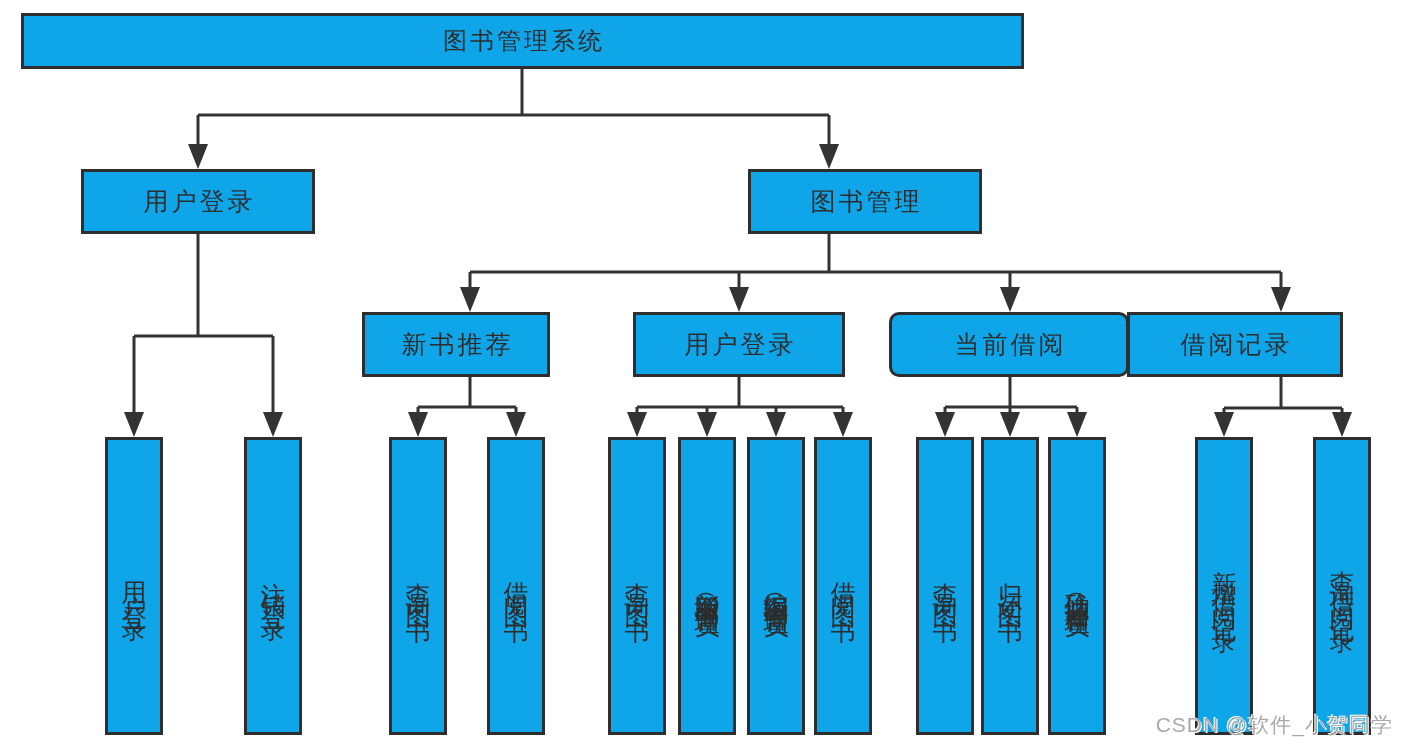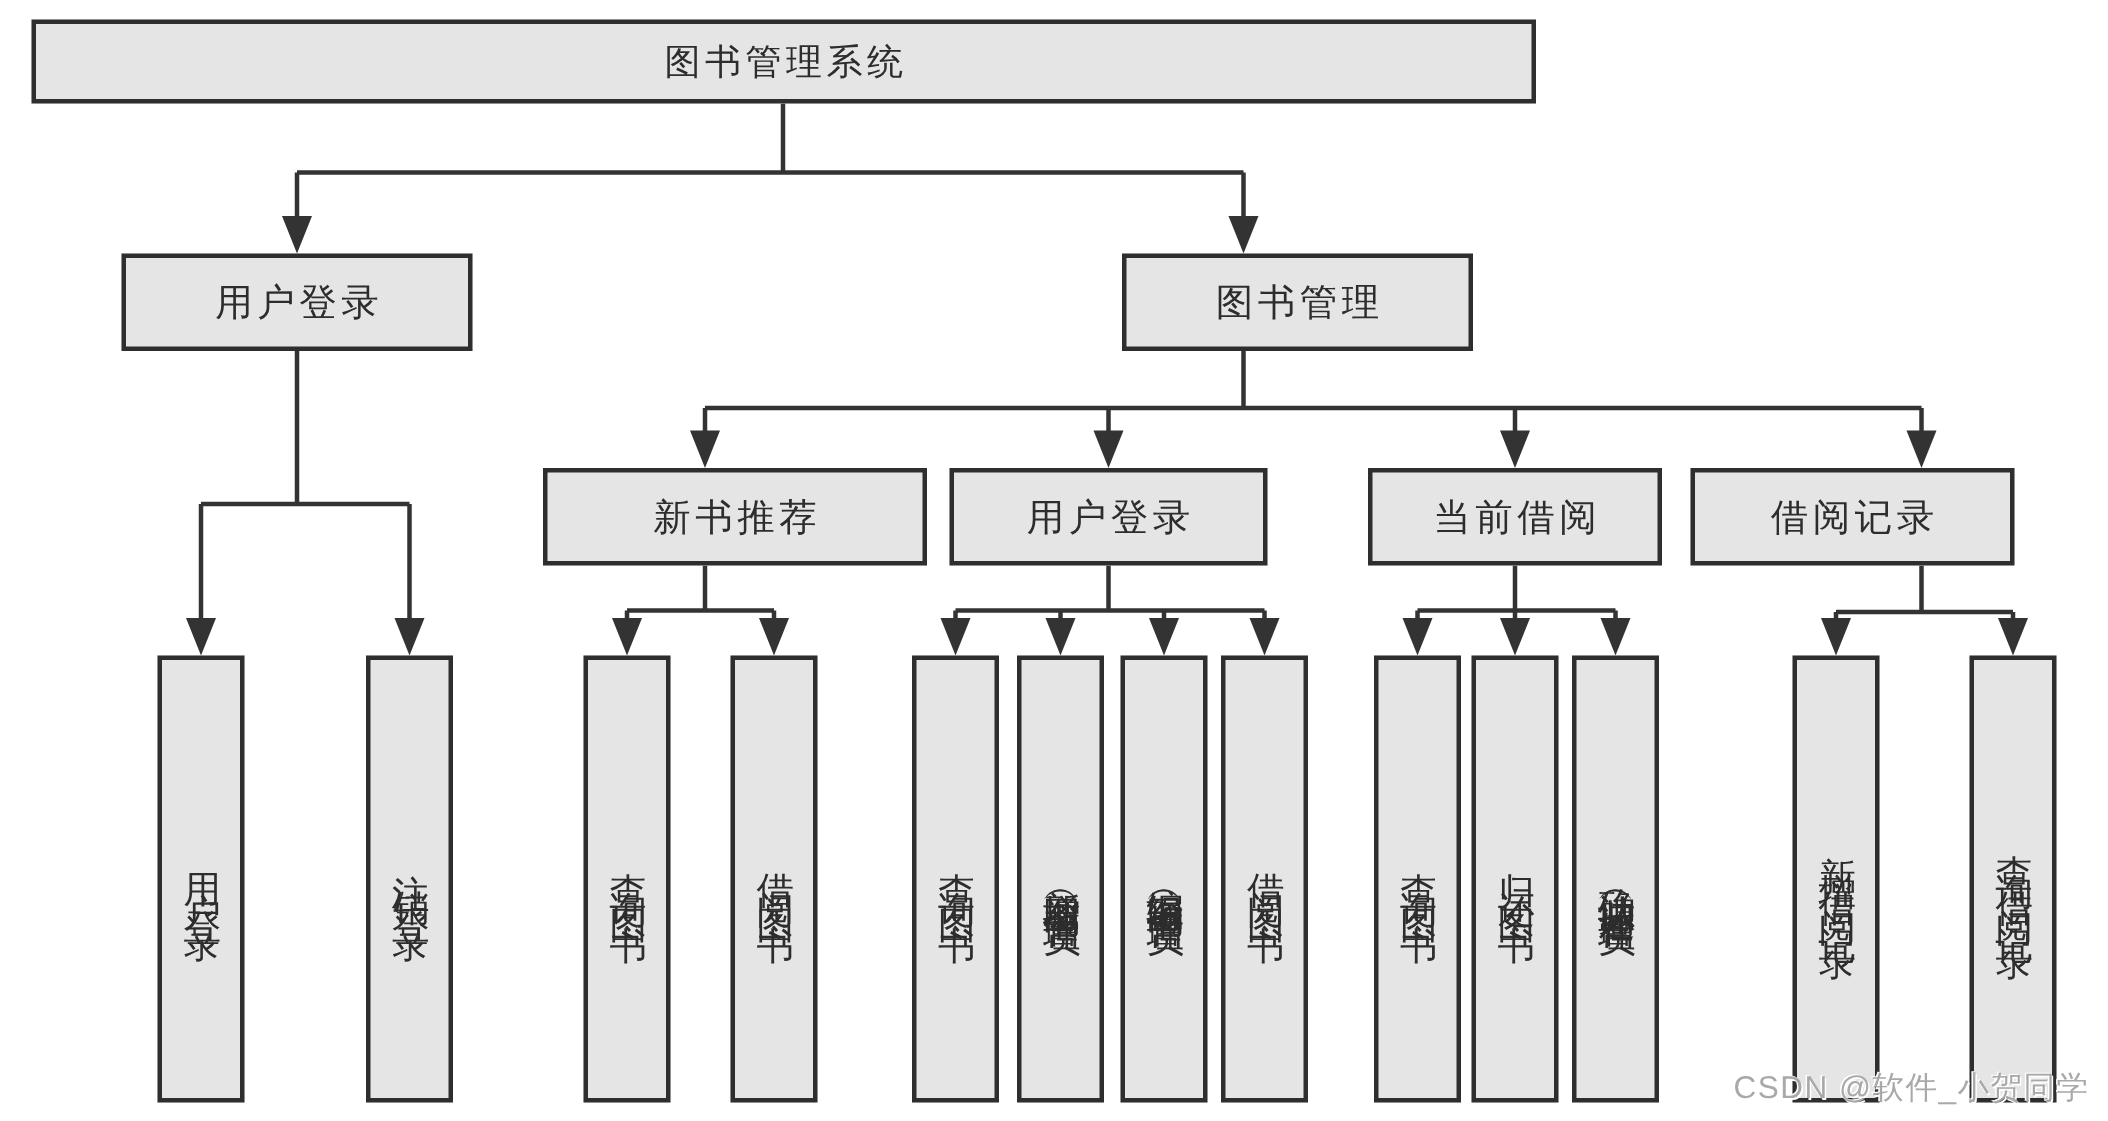--- a/index.html
+++ b/index.html
@@ -15,21 +15,21 @@
     width: 1405px; height: 747px;
     position: relative; overflow: hidden;
     font-family: "Liberation Sans", "DejaVu Sans", sans-serif;
     color: var(--text);
   }
   #connectors { position: absolute; left: 0; top: 0; z-index: 1; }
   #connectors path { stroke: var(--line); stroke-width: 3; fill: none; }
   #connectors polygon { fill: var(--line); stroke: none; }
   .node {
     position: absolute; z-index: 2;
-    background: #e5e5e5;
+    background: #0ea5e9;
     border: 3px solid var(--border);
     display: flex; align-items: center; justify-content: center;
     color: var(--text);
   }
   .hbox { font-size: 25px; letter-spacing: 3px; text-indent: 3px; }
   .root { left: 21px; top: 13px; width: 1003px; height: 56px; font-size: 24px; }
   .l2 { top: 169px; height: 65px; }
   .l3 { top: 312px; height: 65px; }
   .leaf { top: 437px; width: 58px; height: 298px; }
   .vlabel {
@@ -105,23 +105,23 @@
     <polygon points="1214,412 1234,412 1224,437"></polygon>
     <path d="M1342,408 V417"></path>
     <polygon points="1332,412 1352,412 1342,437"></polygon>
   </svg>
 
 <div class="node hbox root">图书管理系统</div>
 
 <div class="node hbox l2" style="left:81px; width:234px;">用户登录</div>
 <div class="node hbox l2" style="left:712px; width:234px;margin-left:36px;">图书管理</div>
 
-<div class="node hbox l3" style="left:362px; width:256px;">新书推荐</div>
+<div class="node hbox l3" style="left:362px; width:188px;">新书推荐</div>
 <div class="node hbox l3" style="left:633px; width:212px;">用户登录</div>
-<div class="node hbox l3" style="left:912px; width:196px;">当前借阅</div>
+<div class="node hbox l3" style="left:889px; width:240px;border-radius:10px;">当前借阅</div>
 <div class="node hbox l3" style="left:1127px; width:216px;">借阅记录</div>
 
 <div class="node leaf" style="left:105px;">
   <span class="vlabel" style="letter-spacing: 12px;">用户登录</span>
 </div>
 <div class="node leaf" style="left:244px;">
   <span class="vlabel" style="letter-spacing: 12px;">注销登录</span>
 </div>
 
 <div class="node leaf" style="left:389px;">

